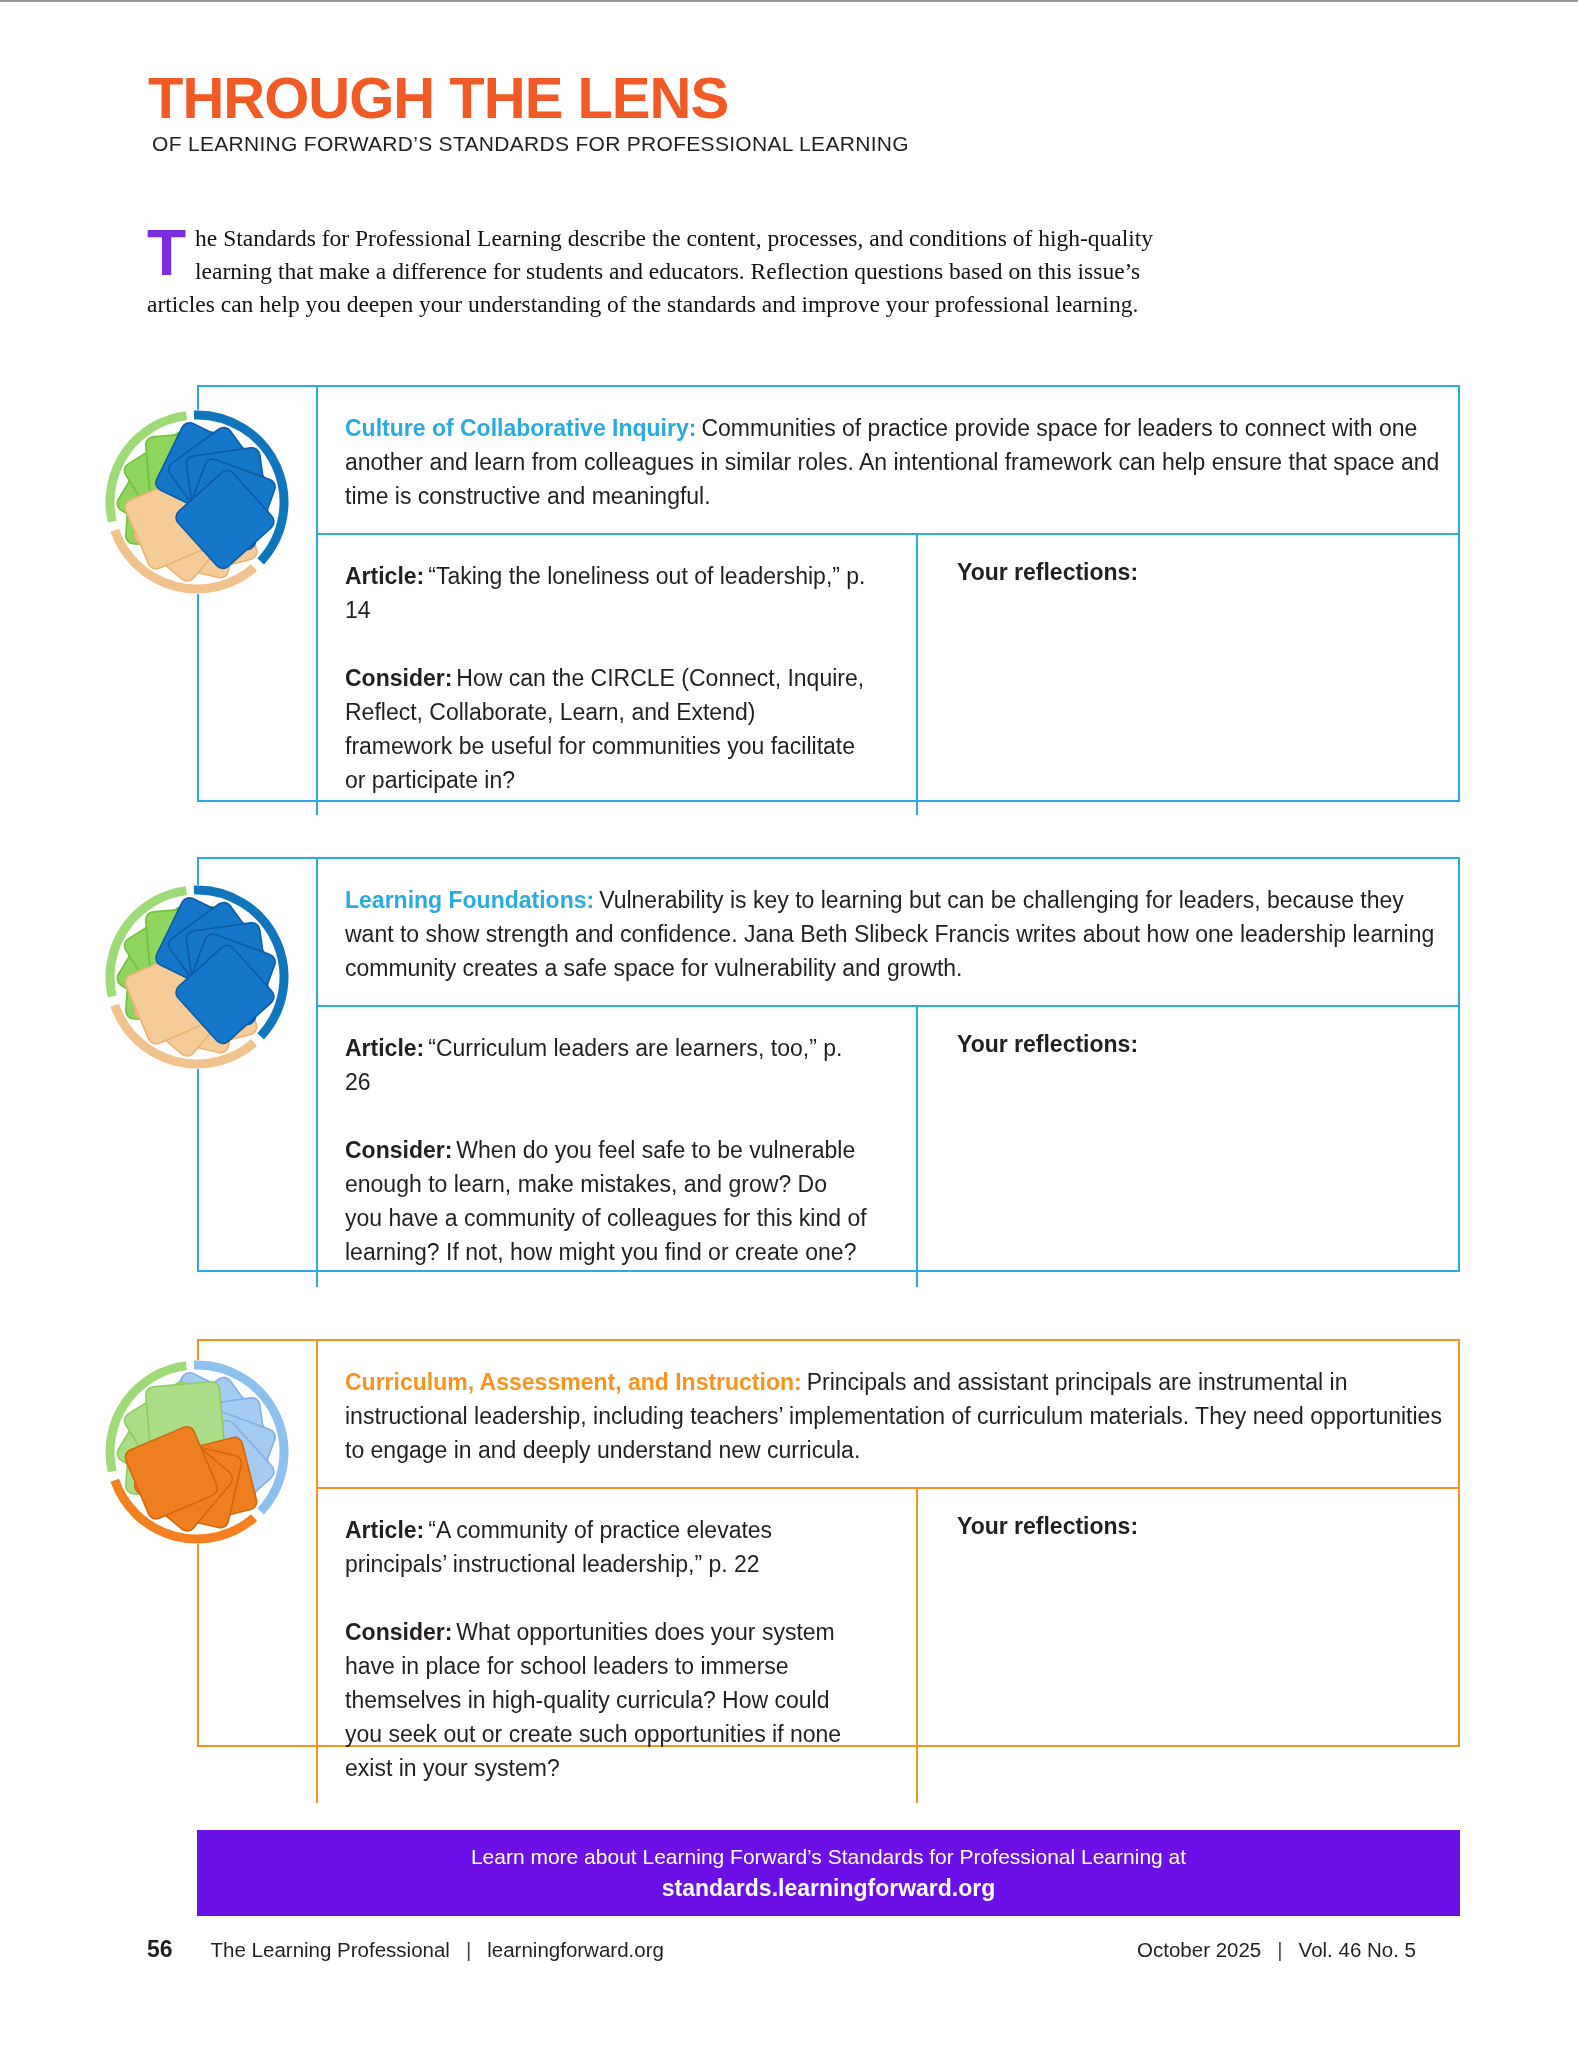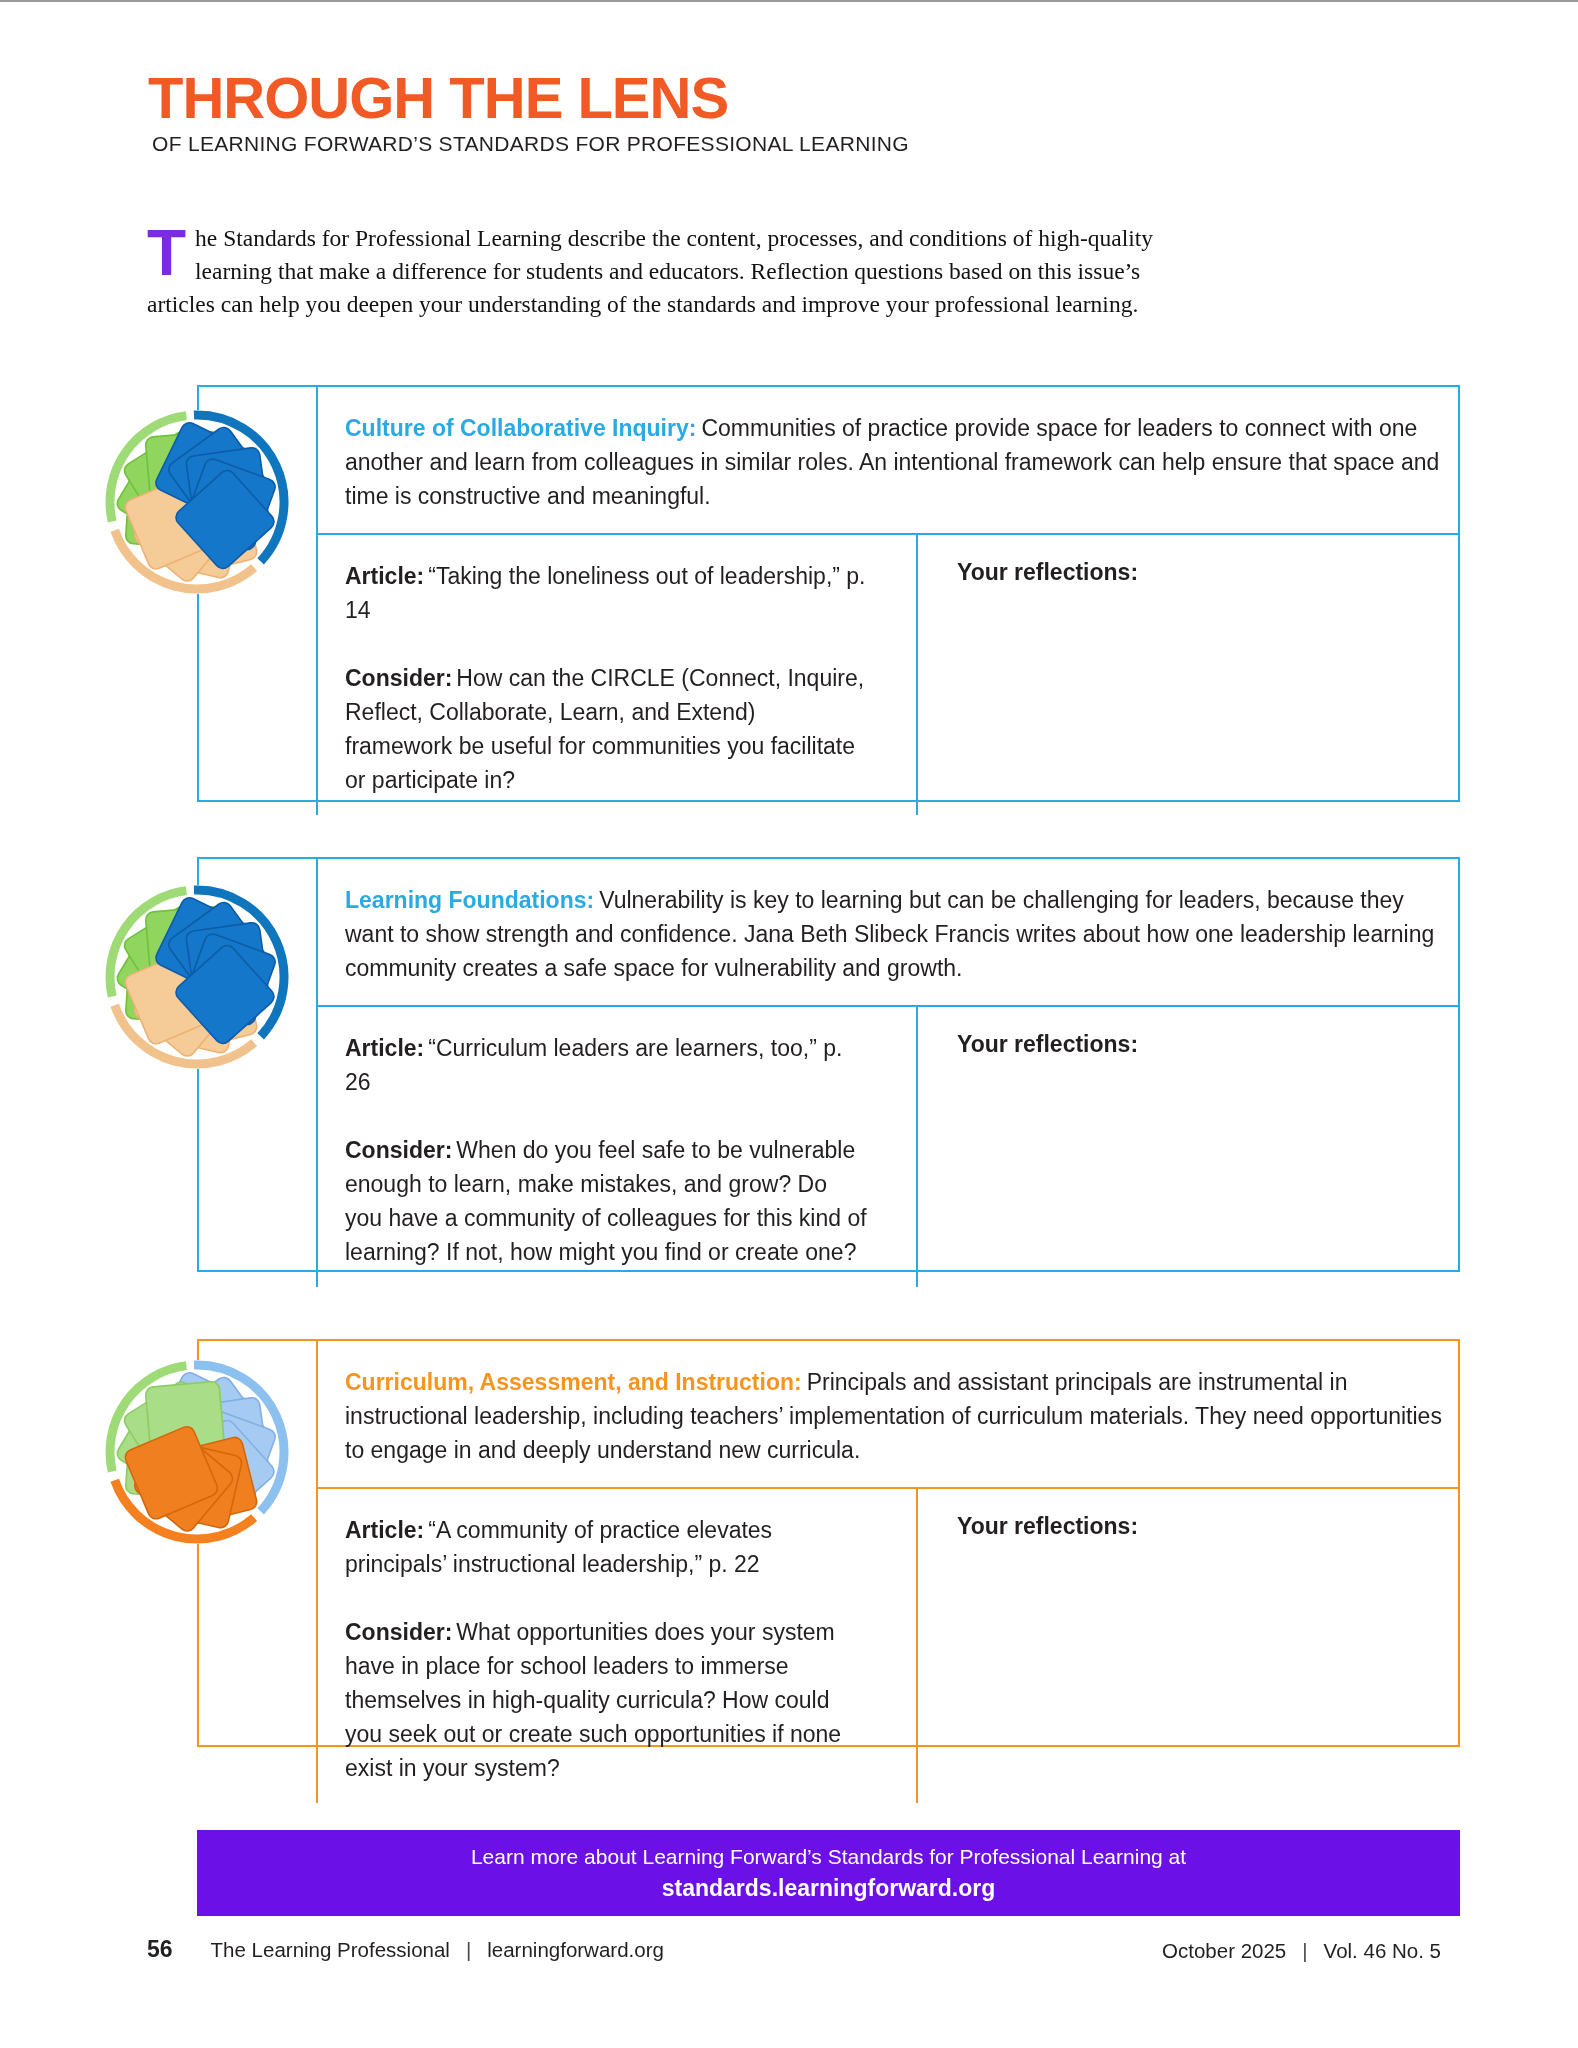--- a/index.html
+++ b/index.html
@@ -77,22 +77,22 @@
     background:var(--banner-purple);
     color:#ffffff;text-align:center;
     display:flex;flex-direction:column;justify-content:center;
     gap:6px;
   }
   .banner-line1{font-size:21px;}
   .banner-line2{font-size:23px;font-weight:bold;}
 
   
   .footer{
-    position:absolute;left:147px;right:137px;top:1934px;
-    display:flex;justify-content:space-between;align-items:flex-end;
+    position:absolute;left:147px;right:162px;top:1934px;
+    display:flex;justify-content:space-between;align-items:center;
     font-size:20.5px;color:#231f20;gap:6px;
   }
   .footer-left,.footer-right{display:flex;align-items:baseline;}
   .page-number{font-size:23px;font-weight:bold;margin-right:38px;}
   .sep{margin:0 16px;color:#4a4a4a;}
 </style>
 </head>
 <body>
 
 <div class="page" style="--title-orange: #F15A24; --dropcap-purple: #7B2BE0; --banner-purple: #6C10E8; --accent-blue: #29ABE2; --accent-orange: #F7941E;">

